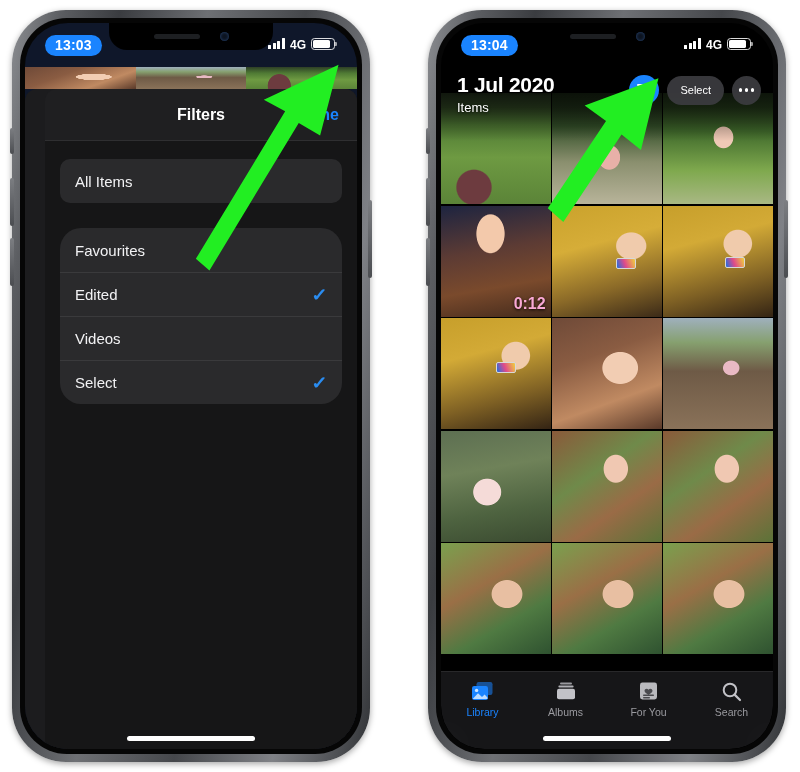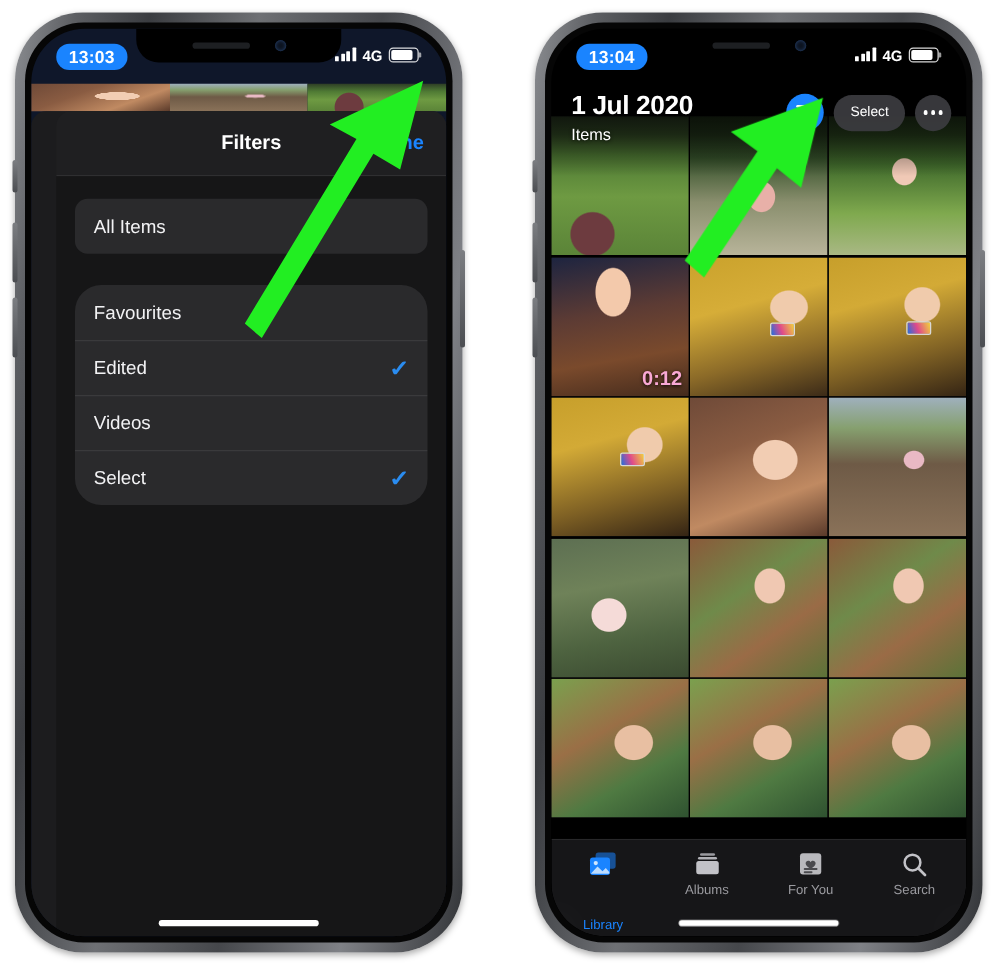--- a/index.html
+++ b/index.html
@@ -173,21 +173,21 @@
   .tabbar {
     position: absolute; left: 0; right: 0; bottom: 0; height: 78px;
     z-index: 35;
     background: rgba(28,28,30,.80);
     backdrop-filter: blur(12px);
     display: flex; align-items: flex-start; padding-top: 7px;
     border-top: .5px solid rgba(255,255,255,.08);
   }
   .tab { flex: 1; display: flex; flex-direction: column; align-items: center; gap: 3px; }
   .tab .tlabel { font-size: 10.5px; color: #9a9a9f; }
-  .tab.active .tlabel { color: #1a84ff; margin-top: 28px; }
+  .tab.active .tlabel { color: #1a84ff; }
   .ticon { height: 24px; display: flex; align-items: center; justify-content: center; }
 
   .home-indicator {
     position: absolute; bottom: 8px; left: 50%; transform: translateX(-50%);
     width: 128px; height: 5px; border-radius: 3px; background: #fff; z-index: 50;
   }
 
   
   .arrow-layer { position: absolute; inset: 0; z-index: 90; pointer-events: none; }
 

